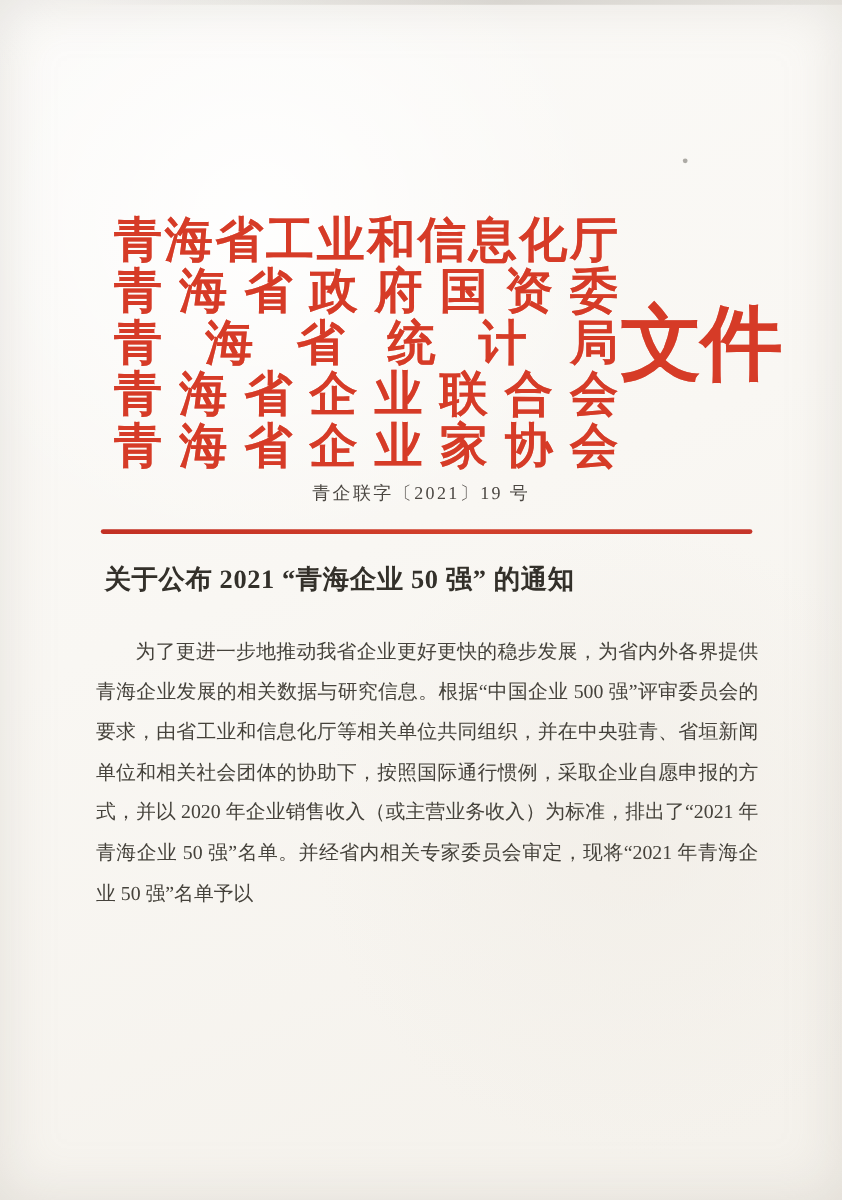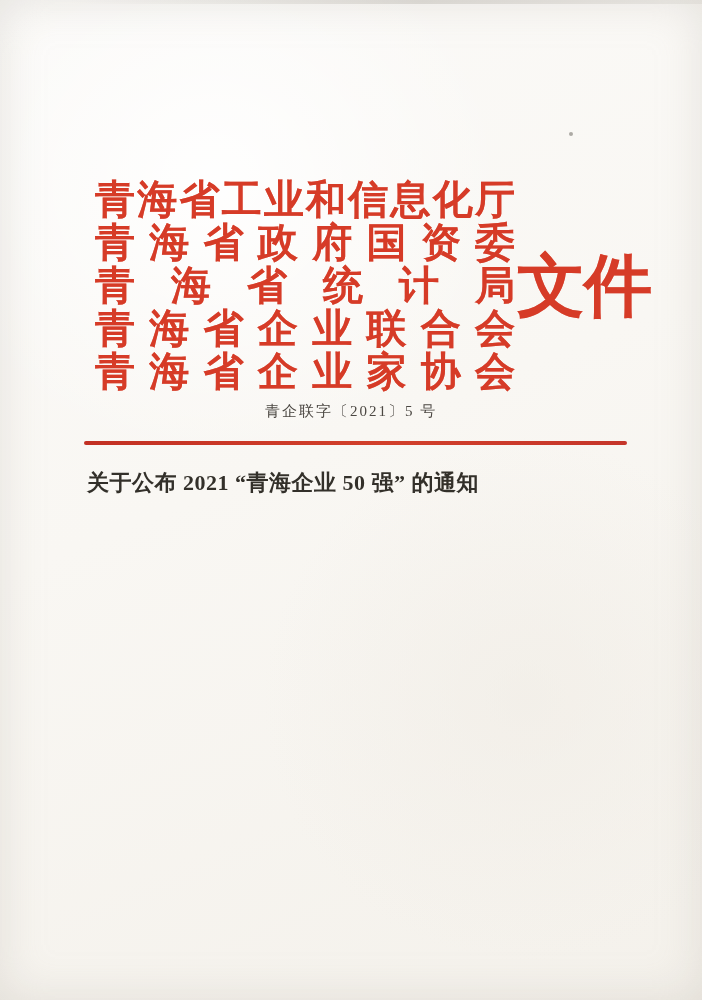--- a/index.html
+++ b/index.html
@@ -132,24 +132,25 @@
           <span>企</span>
           <span>业</span>
           <span>家</span>
           <span>协</span>
           <span>会</span>
         </div>
     </div>
     <div class="doc-mark">文件</div>
   </div>
 
-  <div class="doc-number">青企联字〔2021〕5 号</div>
+  <div class="doc-number">青企联字〔2021〕19 号</div>
 
   <div class="red-rule"></div>
 
   <h1 class="doc-title">关于公布 2021 “青海企业 50 强” 的通知</h1>
 
   <div class="body-text">
+    <p class="para">为了更进一步地推动我省企业更好更快的稳步发展，为省内外各界提供青海企业发展的相关数据与研究信息。根据“中国企业 500 强”评审委员会的要求，由省工业和信息化厅等相关单位共同组织，并在中央驻青、省垣新闻单位和相关社会团体的协助下，按照国际通行惯例，采取企业自愿申报的方式，并以 2020 年企业销售收入（或主营业务收入）为标准，排出了“2021 年青海企业 50 强”名单。并经省内相关专家委员会审定，现将“2021 年青海企业 50 强”名单予以</p>
   </div>
 
   <div class="speck"></div>
 
 </div>
 
 </body></html>

